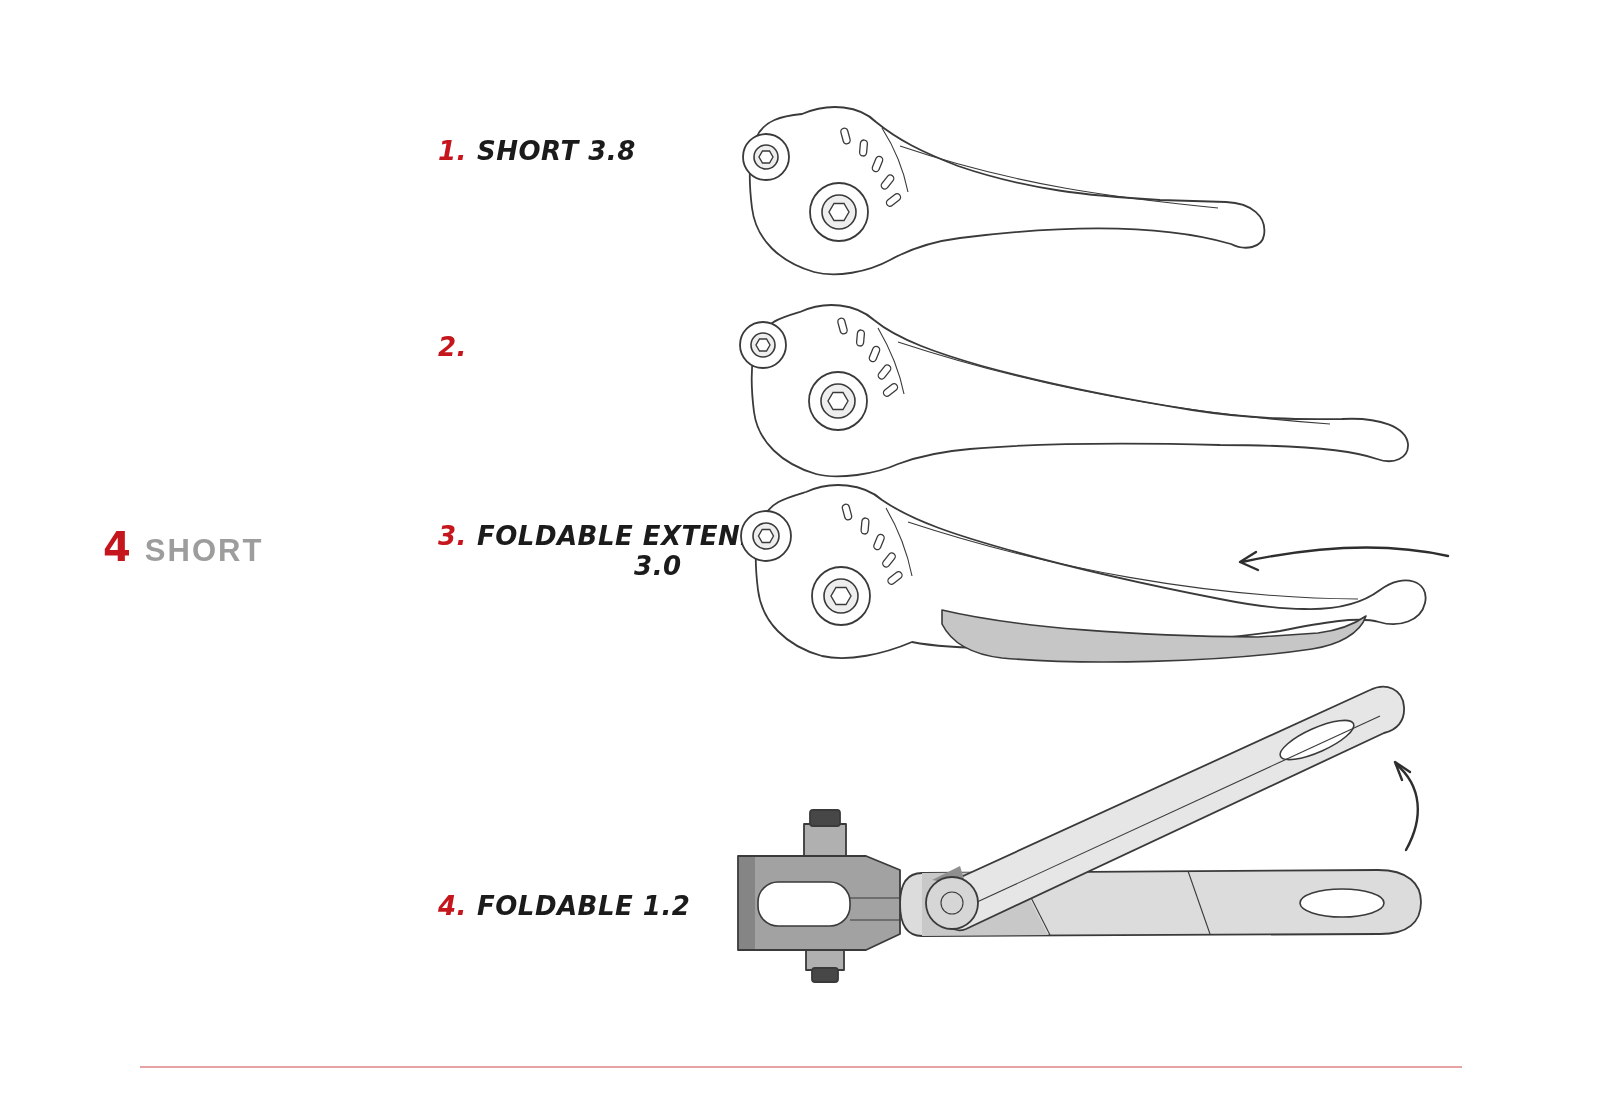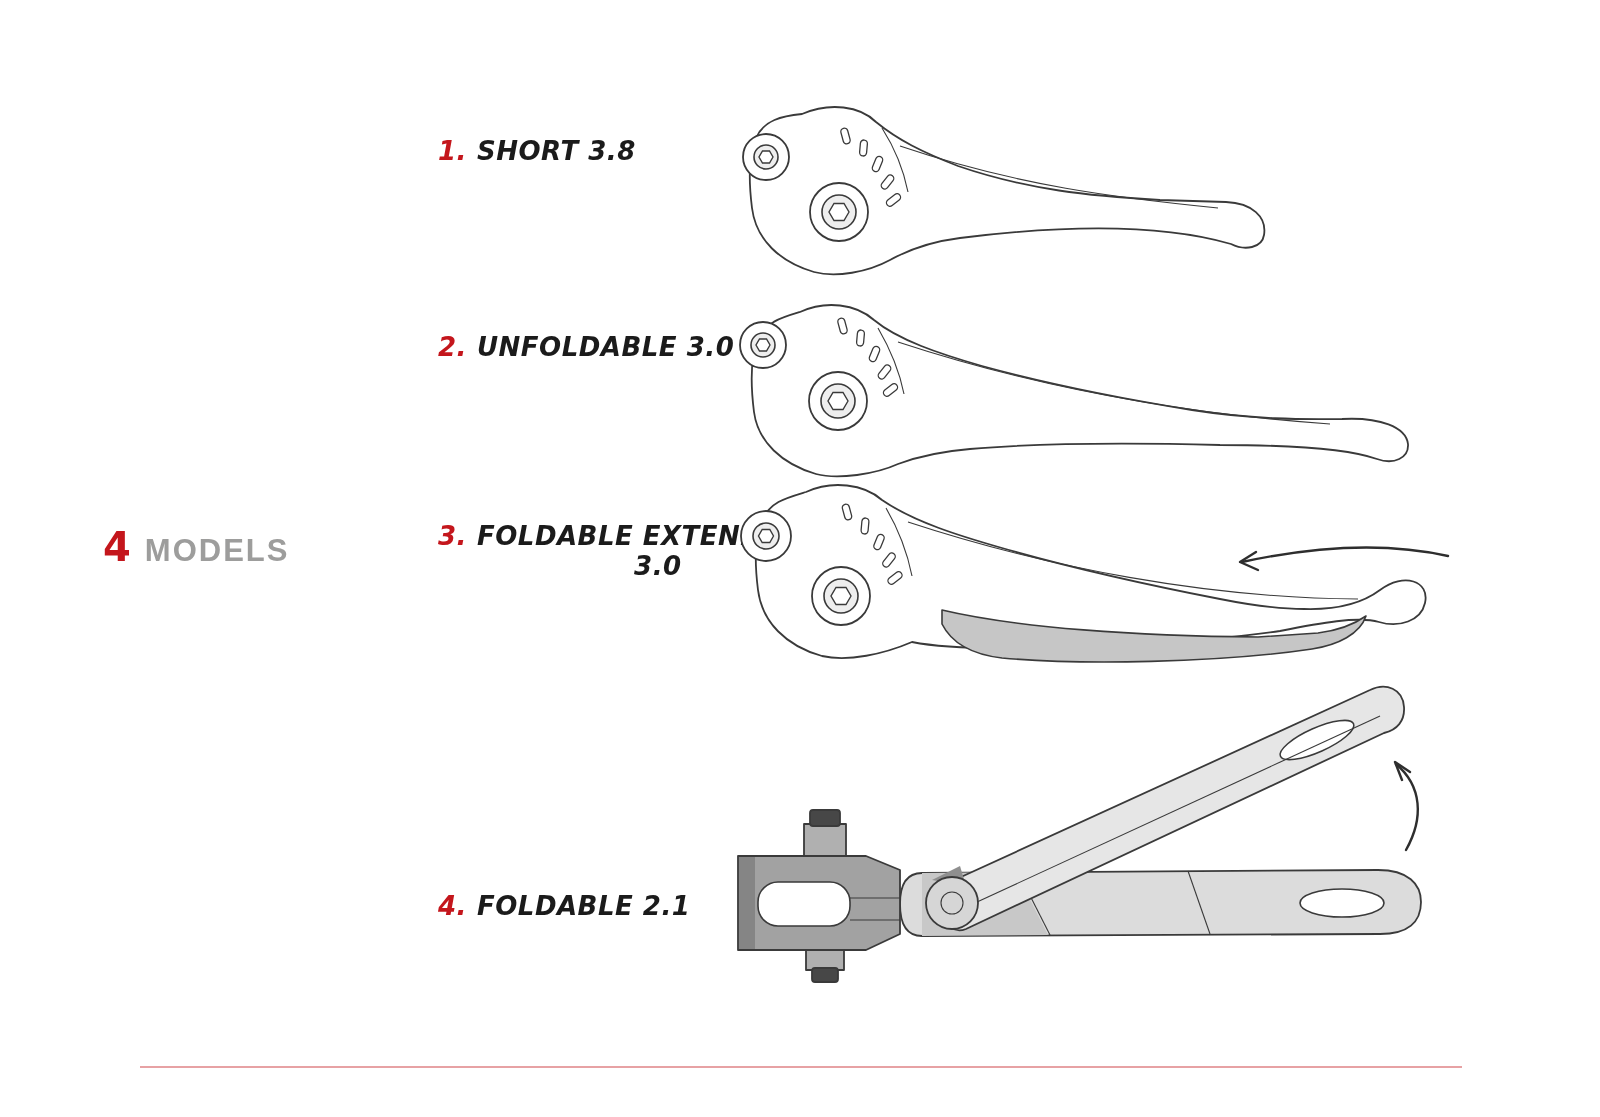--- a/index.html
+++ b/index.html
@@ -47,44 +47,43 @@
   .rule { position:absolute; left:140px; top:1066px; width:1322px; height:2px;
           background:rgba(196,22,28,0.4); }
 </style>
 </head>
 <body>
 
 <div class="page">
 
   <header class="models">
     <span class="count">4</span>
-    <span class="word">MODELS</span>
+    <span class="word">SHORT</span>
   </header>
 
   <div class="label label-1">
     <span class="num">1.</span>
     <span class="txt">SHORT 3.8</span>
   </div>
 
   <div class="label label-2">
     <span class="num">2.</span>
-    <span class="txt">UNFOLDABLE 3.0</span>
   </div>
 
   <div class="label label-3">
     <span class="num">3.</span>
     <span class="col">
       <span class="txt">FOLDABLE EXTENDABLE</span>
       <span class="txt line2">3.0</span>
     </span>
   </div>
 
   <div class="label label-4">
     <span class="num">4.</span>
-    <span class="txt">FOLDABLE 2.1</span>
+    <span class="txt">FOLDABLE 1.2</span>
   </div>
 
   <figure class="fig fig-1">
     <svg width="580" height="215" viewBox="0 0 580 215">
       <path class="ink" d="M84,26 C112,14 142,18 158,34 C180,52 204,64 240,78 C310,102 372,108 442,112 L508,114 C534,115 549,129 546,147 C544,160 527,163 513,156 C430,132 322,140 242,150 C210,154 190,162 172,172 C150,184 118,190 96,184 C62,174 38,152 34,120 C31,96 30,68 38,50 C46,32 64,28 84,26 Z"></path>
       <path class="detail" d="M182,58 C300,98 400,110 500,120"></path>
       <path class="detail" d="M164,40 C178,62 186,84 190,104"></path>
       <g class="vents">
         <rect x="124" y="40" width="7" height="16" rx="3.5" transform="rotate(-15 127.5 48)"></rect>
         <rect x="142" y="52" width="7" height="16" rx="3.5" transform="rotate(5 145.5 60)"></rect>

